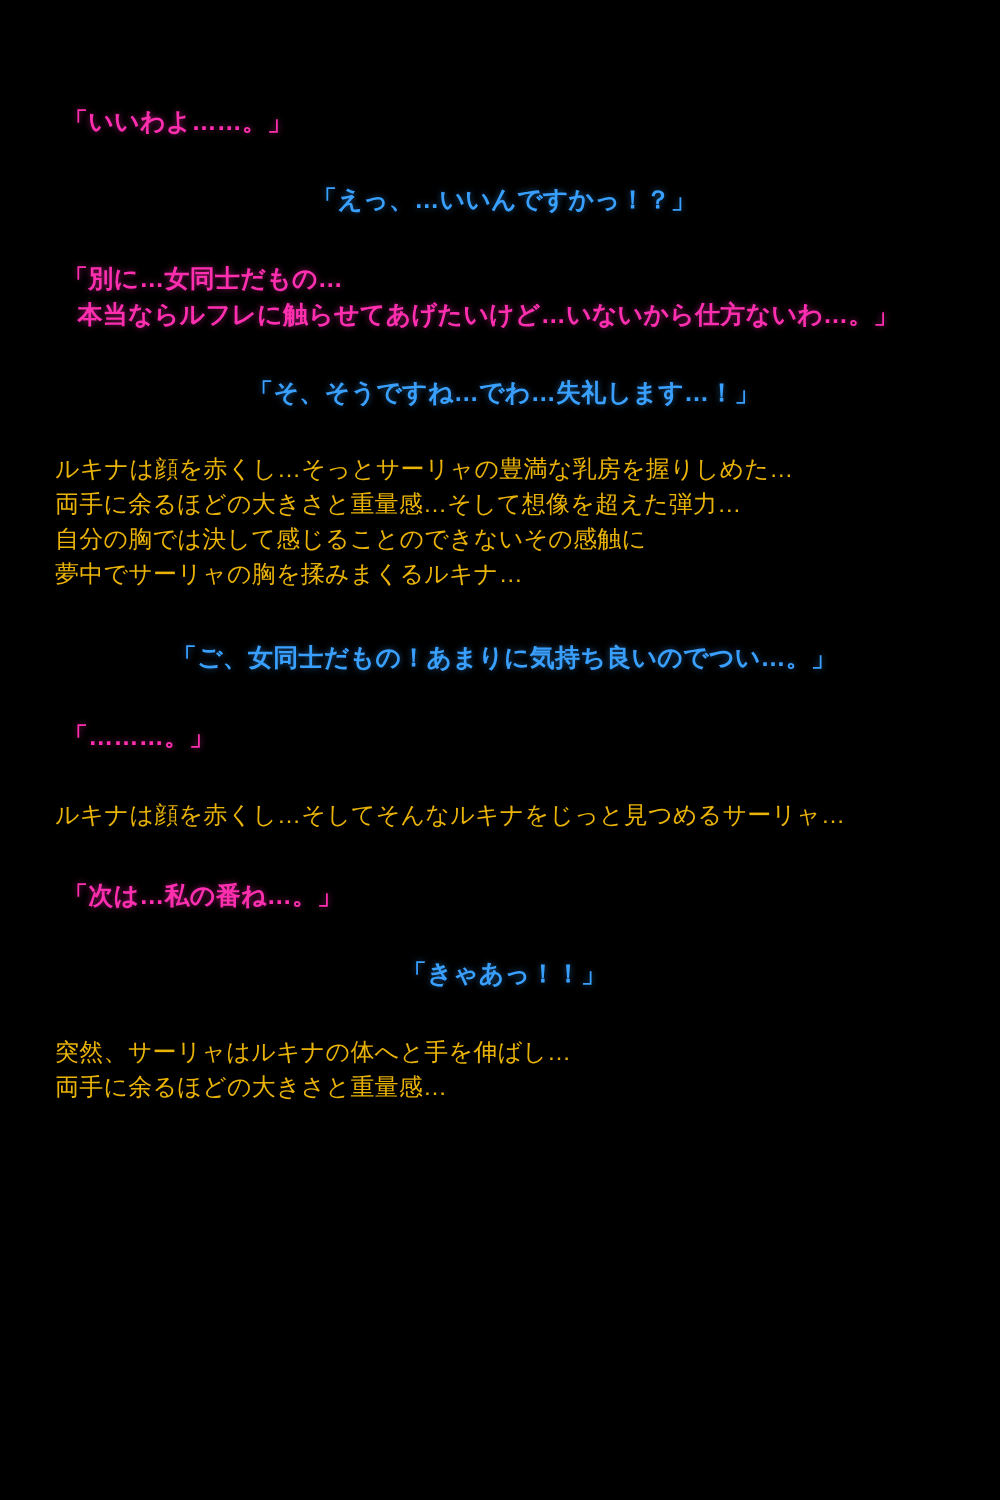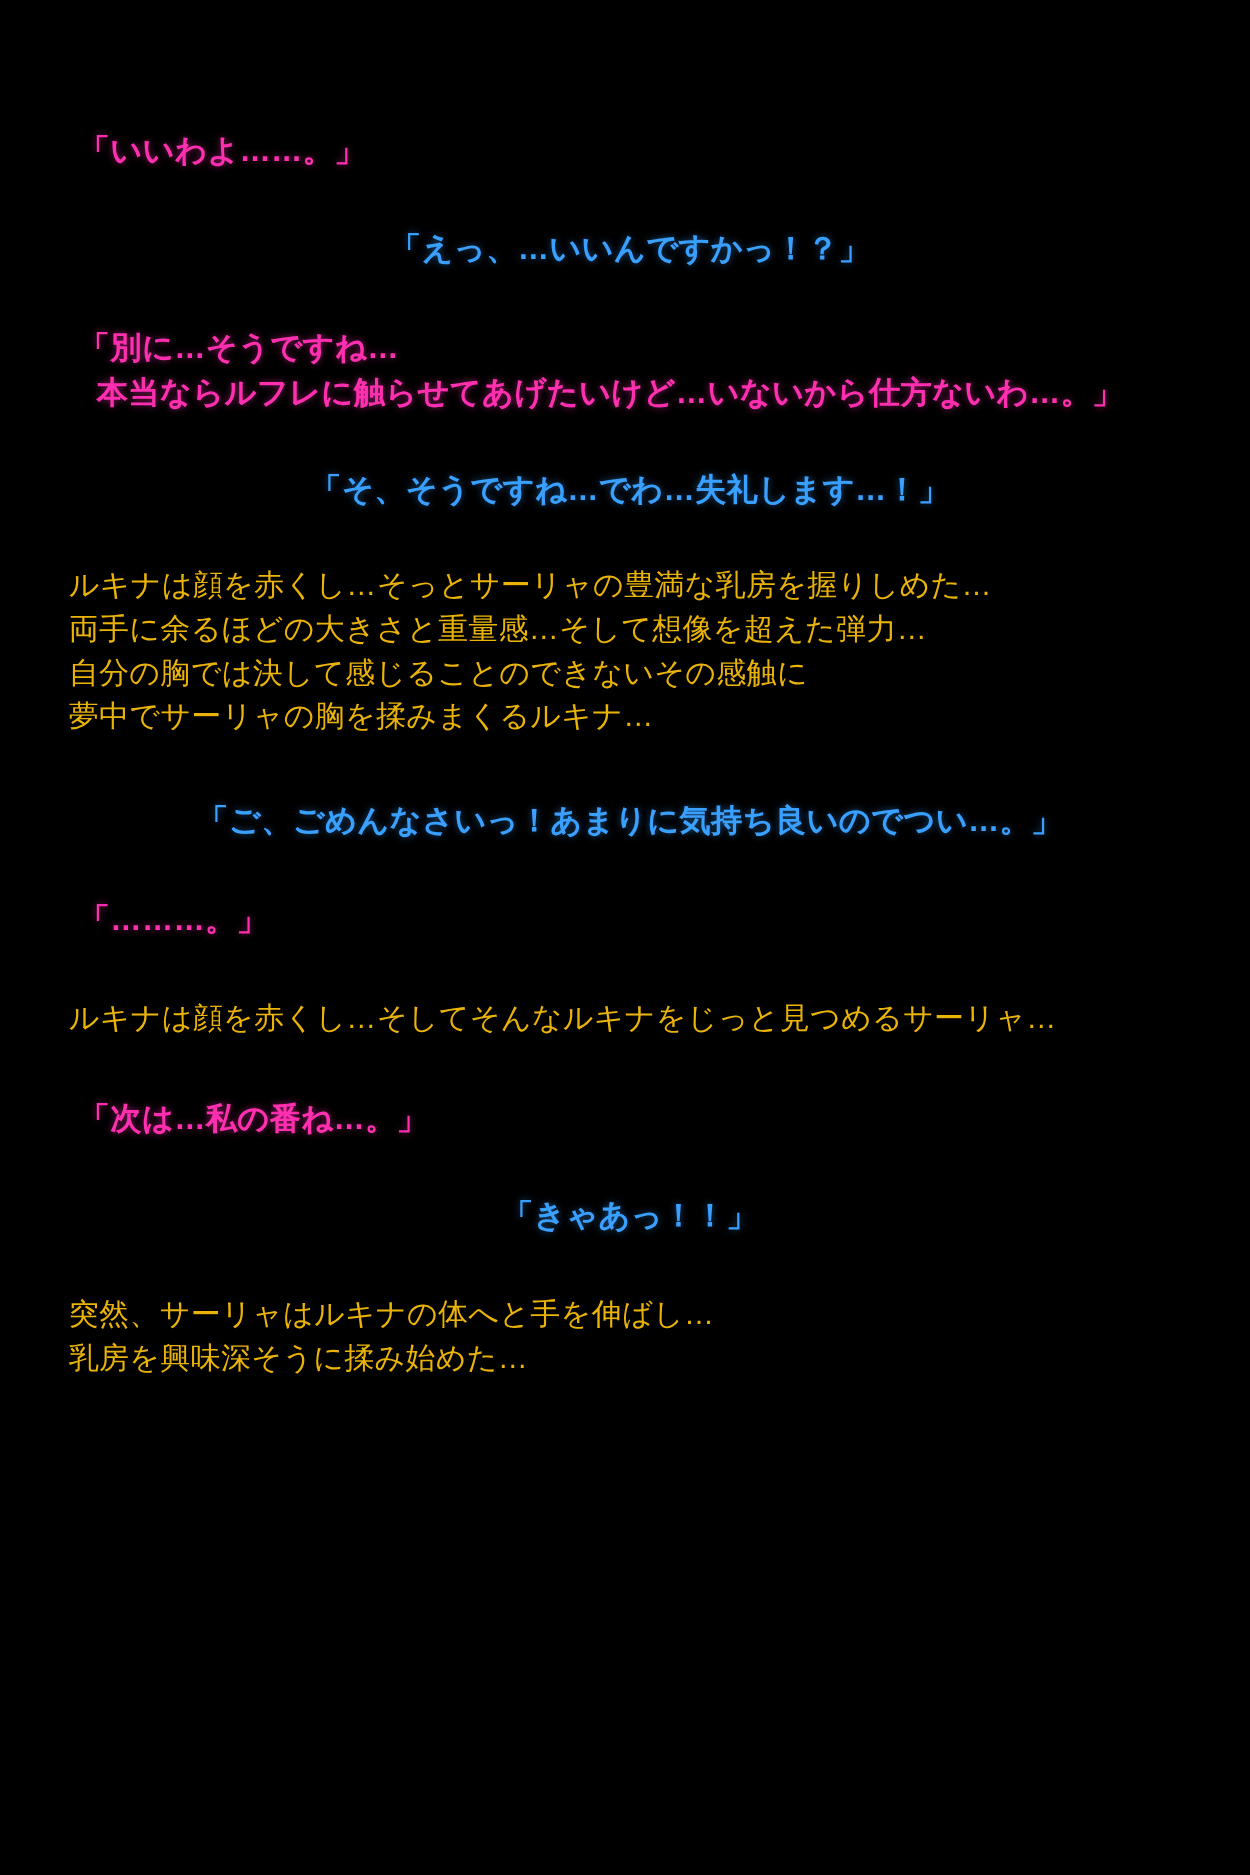--- a/index.html
+++ b/index.html
@@ -65,54 +65,54 @@
 
   <div class="block speech speech-pink">
     <div class="line">「いいわよ……。」</div>
   </div>
 
   <div class="block speech speech-blue">
     <div class="line">「えっ、…いいんですかっ！？」</div>
   </div>
 
   <div class="block speech speech-pink">
-    <div class="line">「別に…そうですね…</div>
+    <div class="line">「別に…女同士だもの…</div>
     <div class="line">  本当ならルフレに触らせてあげたいけど…いないから仕方ないわ…。」</div>
   </div>
 
   <div class="block speech speech-blue">
     <div class="line">「そ、そうですね…でわ…失礼します…！」</div>
   </div>
 
   <div class="block narration sp-2">
     <div class="line">ルキナは顔を赤くし…そっとサーリャの豊満な乳房を握りしめた…</div>
     <div class="line">両手に余るほどの大きさと重量感…そして想像を超えた弾力…</div>
     <div class="line">自分の胸では決して感じることのできないその感触に</div>
     <div class="line">夢中でサーリャの胸を揉みまくるルキナ…</div>
   </div>
 
 
   <div class="block speech speech-blue">
-    <div class="line">「ご、ごめんなさいっ！あまりに気持ち良いのでつい…。」</div>
+    <div class="line">「ご、女同士だもの！あまりに気持ち良いのでつい…。」</div>
   </div>
 
   <div class="block speech speech-pink sp-1">
     <div class="line">「………。」</div>
   </div>
 
   <div class="block narration sp-1">
     <div class="line">ルキナは顔を赤くし…そしてそんなルキナをじっと見つめるサーリャ…</div>
   </div>
 
   <div class="block speech speech-pink">
     <div class="line">「次は…私の番ね…。」</div>
   </div>
 
   <div class="block speech speech-blue sp-1">
     <div class="line">「きゃあっ！！」</div>
   </div>
 
   <div class="block narration">
     <div class="line">突然、サーリャはルキナの体へと手を伸ばし…</div>
-    <div class="line">乳房を興味深そうに揉み始めた…</div>
+    <div class="line">両手に余るほどの大きさと重量感…</div>
   </div>
 
 </div>
 
 </body></html>

